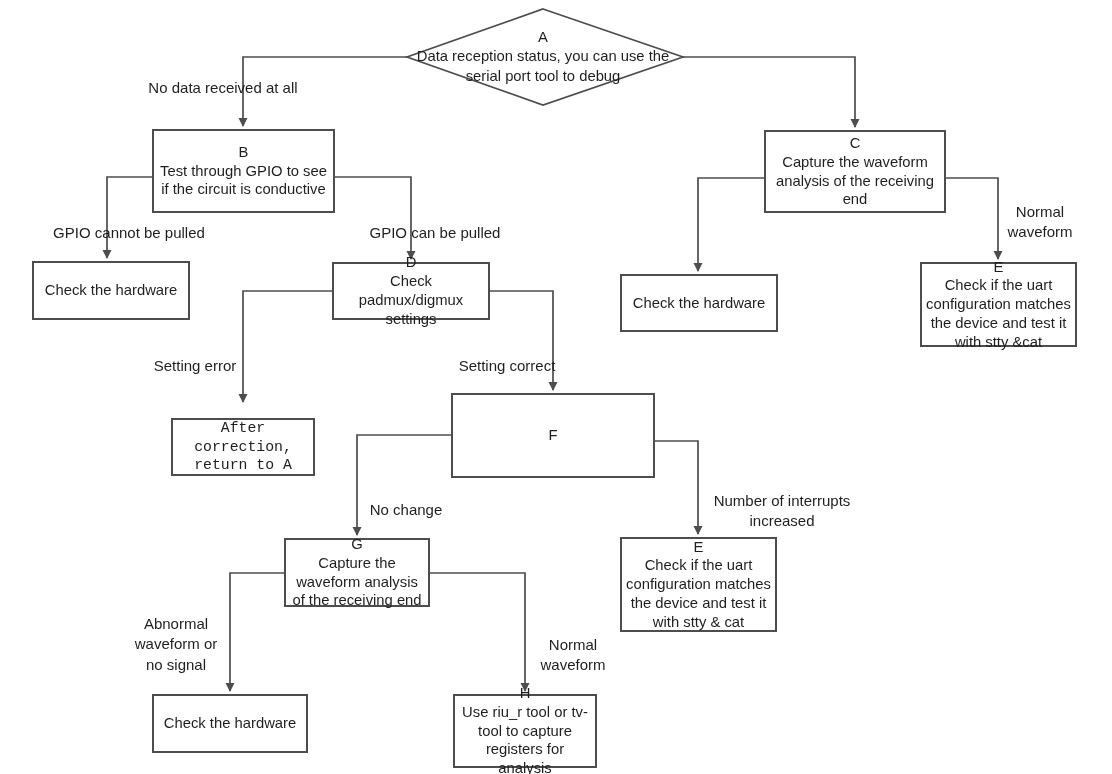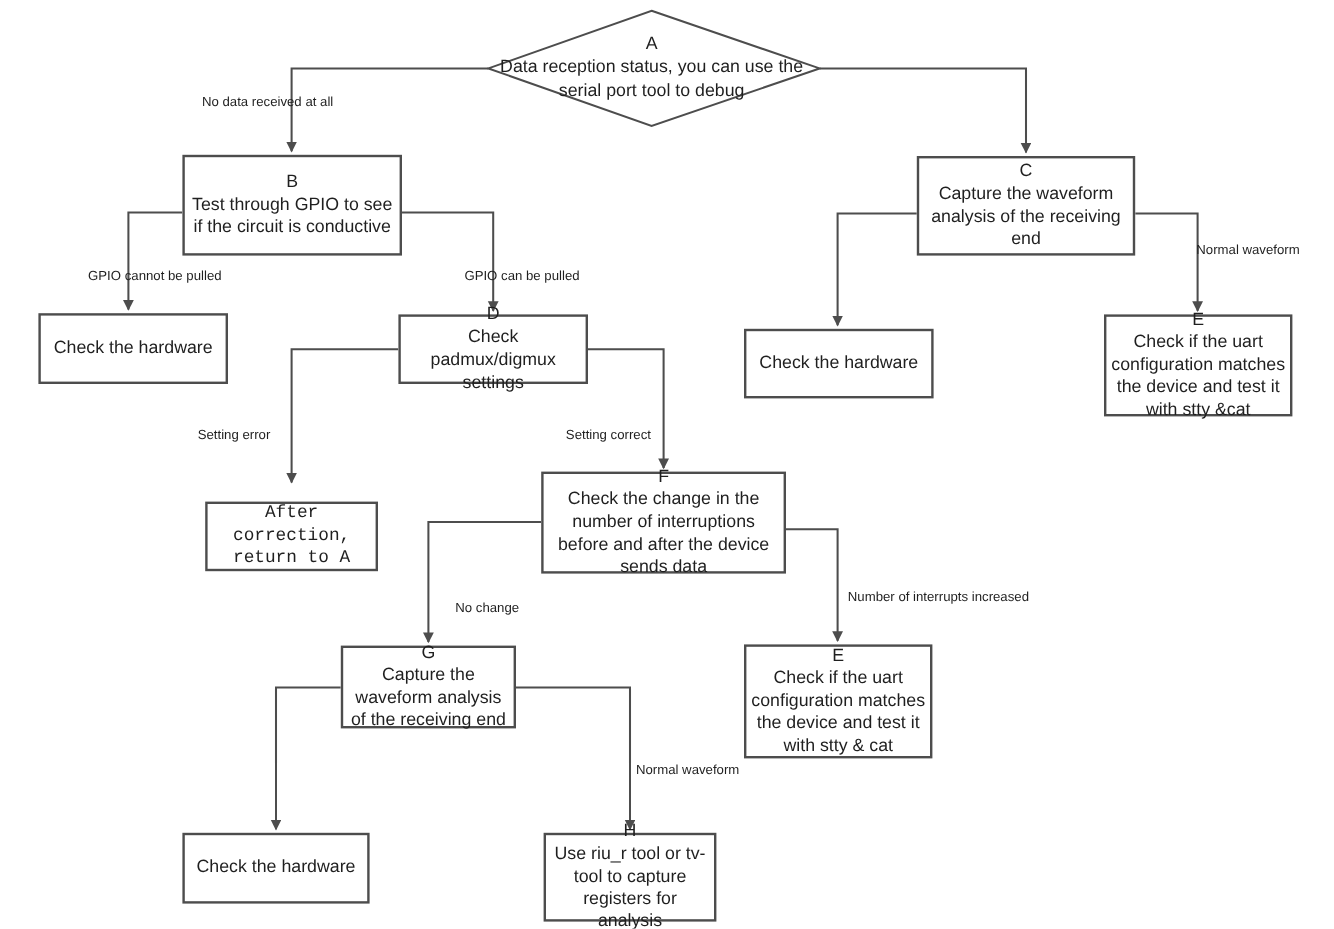--- a/index.html
+++ b/index.html
@@ -42,21 +42,21 @@
     flex-direction: column;
     align-items: center;
     justify-content: center;
     text-align: center;
     font-size: 14.8px;
     line-height: 1.3;
   }
   .edge-label {
     position: absolute;
     text-align: center;
-    font-size: 11px;
+    font-size: 15px;
     line-height: 1.35;
     background: transparent;
   }
 </style>
 </head>
 <body>
 
 <div class="canvas">
 
   <svg class="edges-layer" width="1112" height="774" viewBox="0 0 1112 774" xmlns="http://www.w3.org/2000/svg">
@@ -114,21 +114,20 @@
     <div class="letter">E</div>
     <div class="text">Check if the uart configuration matches the device and test it with stty &amp;cat</div>
   </div>
 
   <div class="node" style="left:171px; top:418px; width:144px; height:58px;font-family:Liberation Mono, monospace;">
     <div class="text">After correction, return to A</div>
   </div>
 
   <div class="node" style="left:451px; top:393px; width:204px; height:85px;">
     <div class="letter">F</div>
-    <div class="text">Check the change in the number of interruptions before and after the device sends data</div>
   </div>
 
   <div class="node" style="left:284px; top:538px; width:146px; height:69px;">
     <div class="letter">G</div>
     <div class="text">Capture the waveform analysis of the receiving end</div>
   </div>
 
   <div class="node" style="left:620px; top:537px; width:157px; height:95px;">
     <div class="letter">E</div>
     <div class="text">Check if the uart configuration matches the device and test it with stty &amp; cat</div>
@@ -154,16 +153,17 @@
   <div class="edge-label" style="left:995px; top:202px; width:90px;">Normal waveform</div>
 
   <div class="edge-label" style="left:125px; top:356px; width:140px;">Setting error</div>
 
   <div class="edge-label" style="left:437px; top:356px; width:140px;">Setting correct</div>
 
   <div class="edge-label" style="left:346px; top:500px; width:120px;">No change</div>
 
   <div class="edge-label" style="left:702px; top:491px; width:160px;">Number of interrupts increased</div>
 
+  <div class="edge-label" style="left:128px; top:614px; width:96px;">Abnormal waveform or no signal</div>
 
   <div class="edge-label" style="left:528px; top:635px; width:90px;">Normal waveform</div>
 
 </div>
 
 </body></html>

